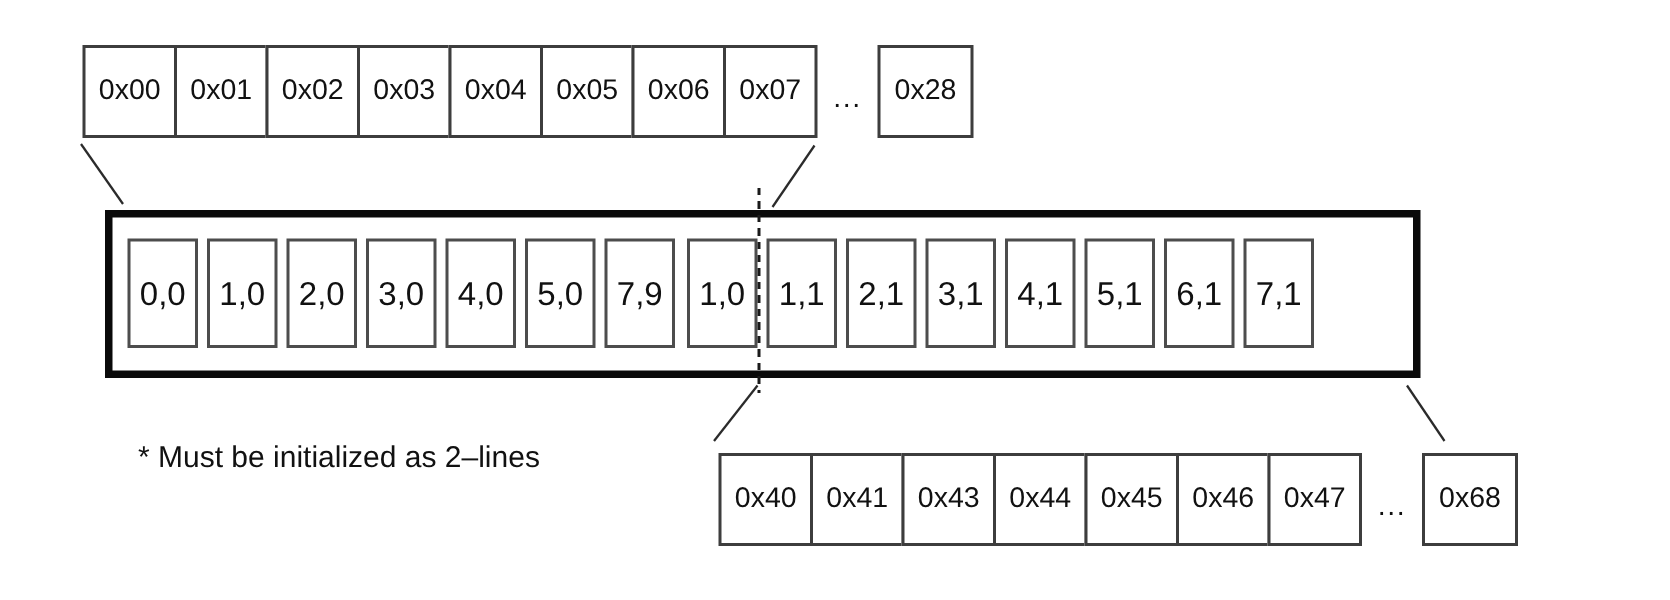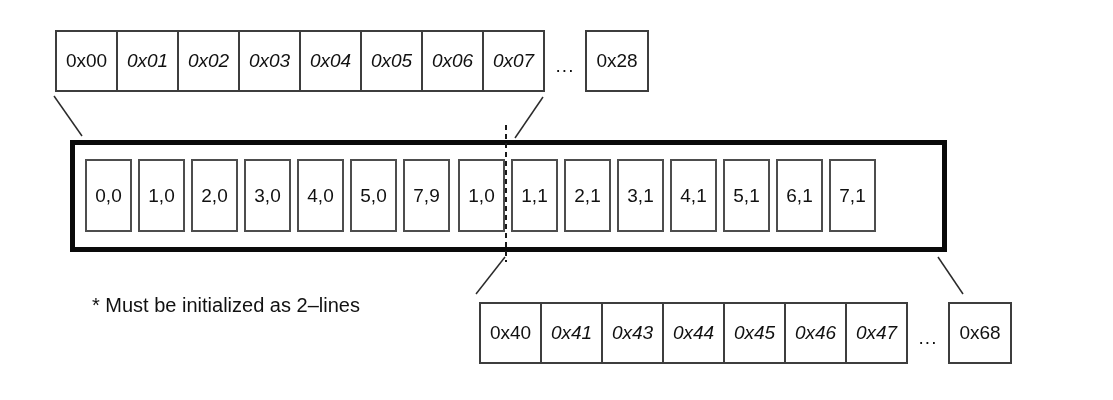--- a/index.html
+++ b/index.html
@@ -36,21 +36,21 @@
     height: 62px;
     box-sizing: border-box;
     border: 2px solid #3d3d3d;
     background: #ffffff;
     display: flex;
     align-items: center;
     justify-content: center;
     font-size: 19px;
     white-space: nowrap;
   }
-  .joined .acell + .acell { margin-left: -2px; font-style: italic; }
+  .joined .acell + .acell { margin-left: -2px; }
   .dots {
     width: 22px;
     margin: 0 9px;
     align-self: center;
     text-align: center;
     font-size: 19px;
     padding-top: 10px;
     letter-spacing: 1px;
   }
   .standalone { width: 64px; text-align: right; }
@@ -69,21 +69,21 @@
   .mcell {
     width: 47px;
     height: 73px;
     box-sizing: border-box;
     border: 2px solid #4d4d4d;
     background: #ffffff;
     margin-right: 6px;
     display: flex;
     align-items: center;
     justify-content: center;
-    font-size: 19px;
+    font-size: 22px;
     white-space: nowrap;
   }
   .mid-gap { width: 2px; height: 73px; }
   
   .dashed-line {
     position: absolute;
     left: 505px; top: 125px;
     width: 2px; height: 137px;
     background: repeating-linear-gradient(to bottom, #1a1a1a 0 5px, transparent 5px 9px);
     z-index: 3;

